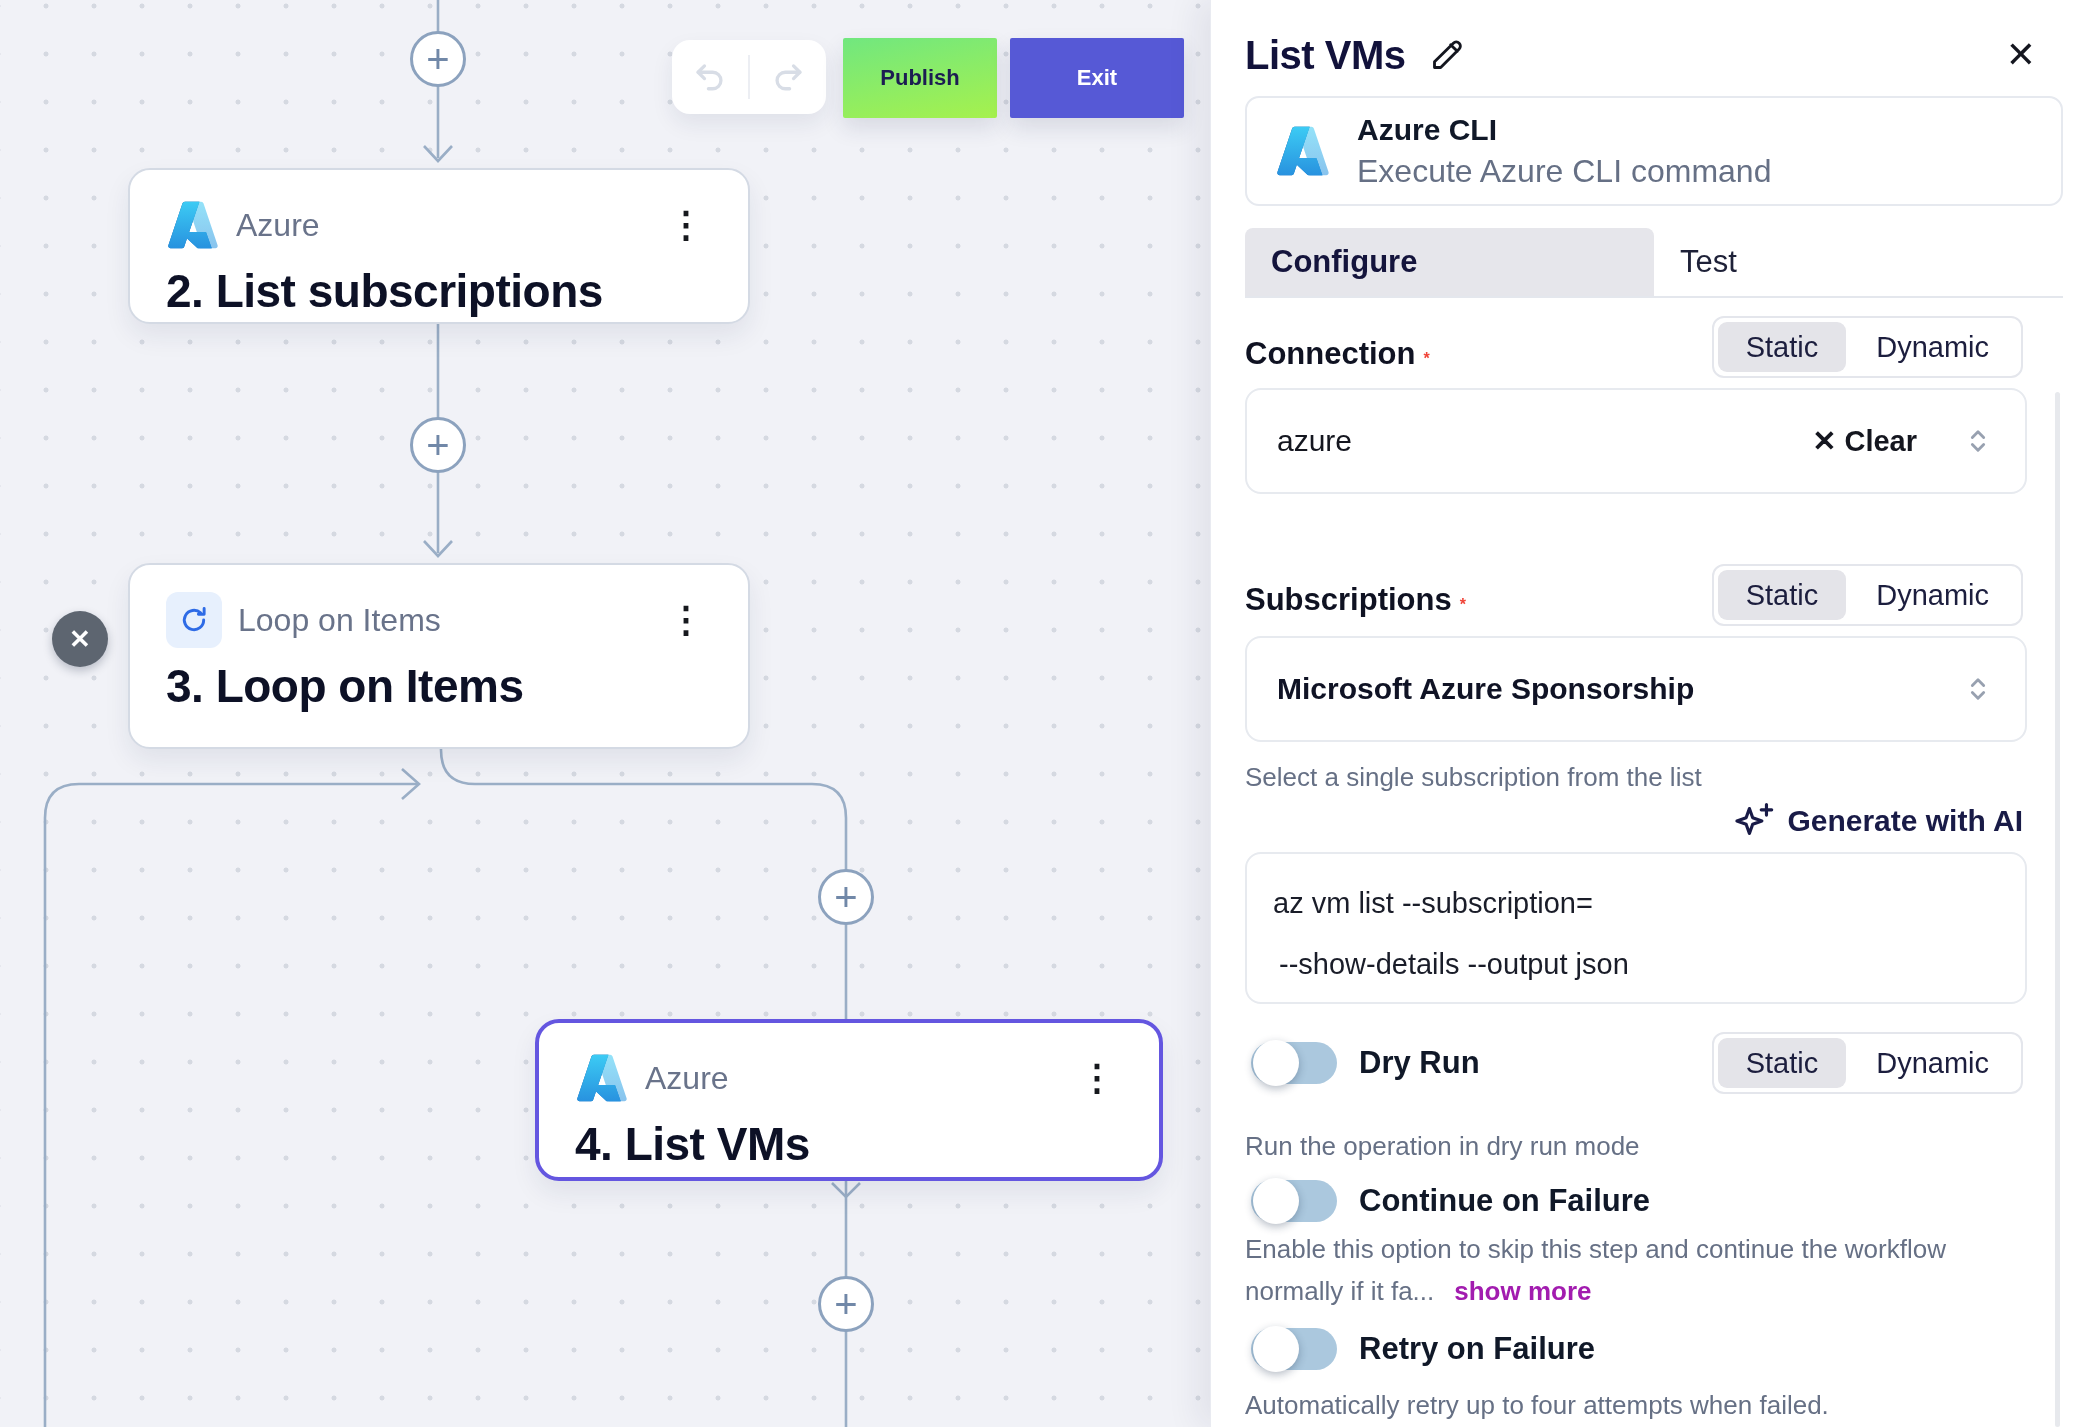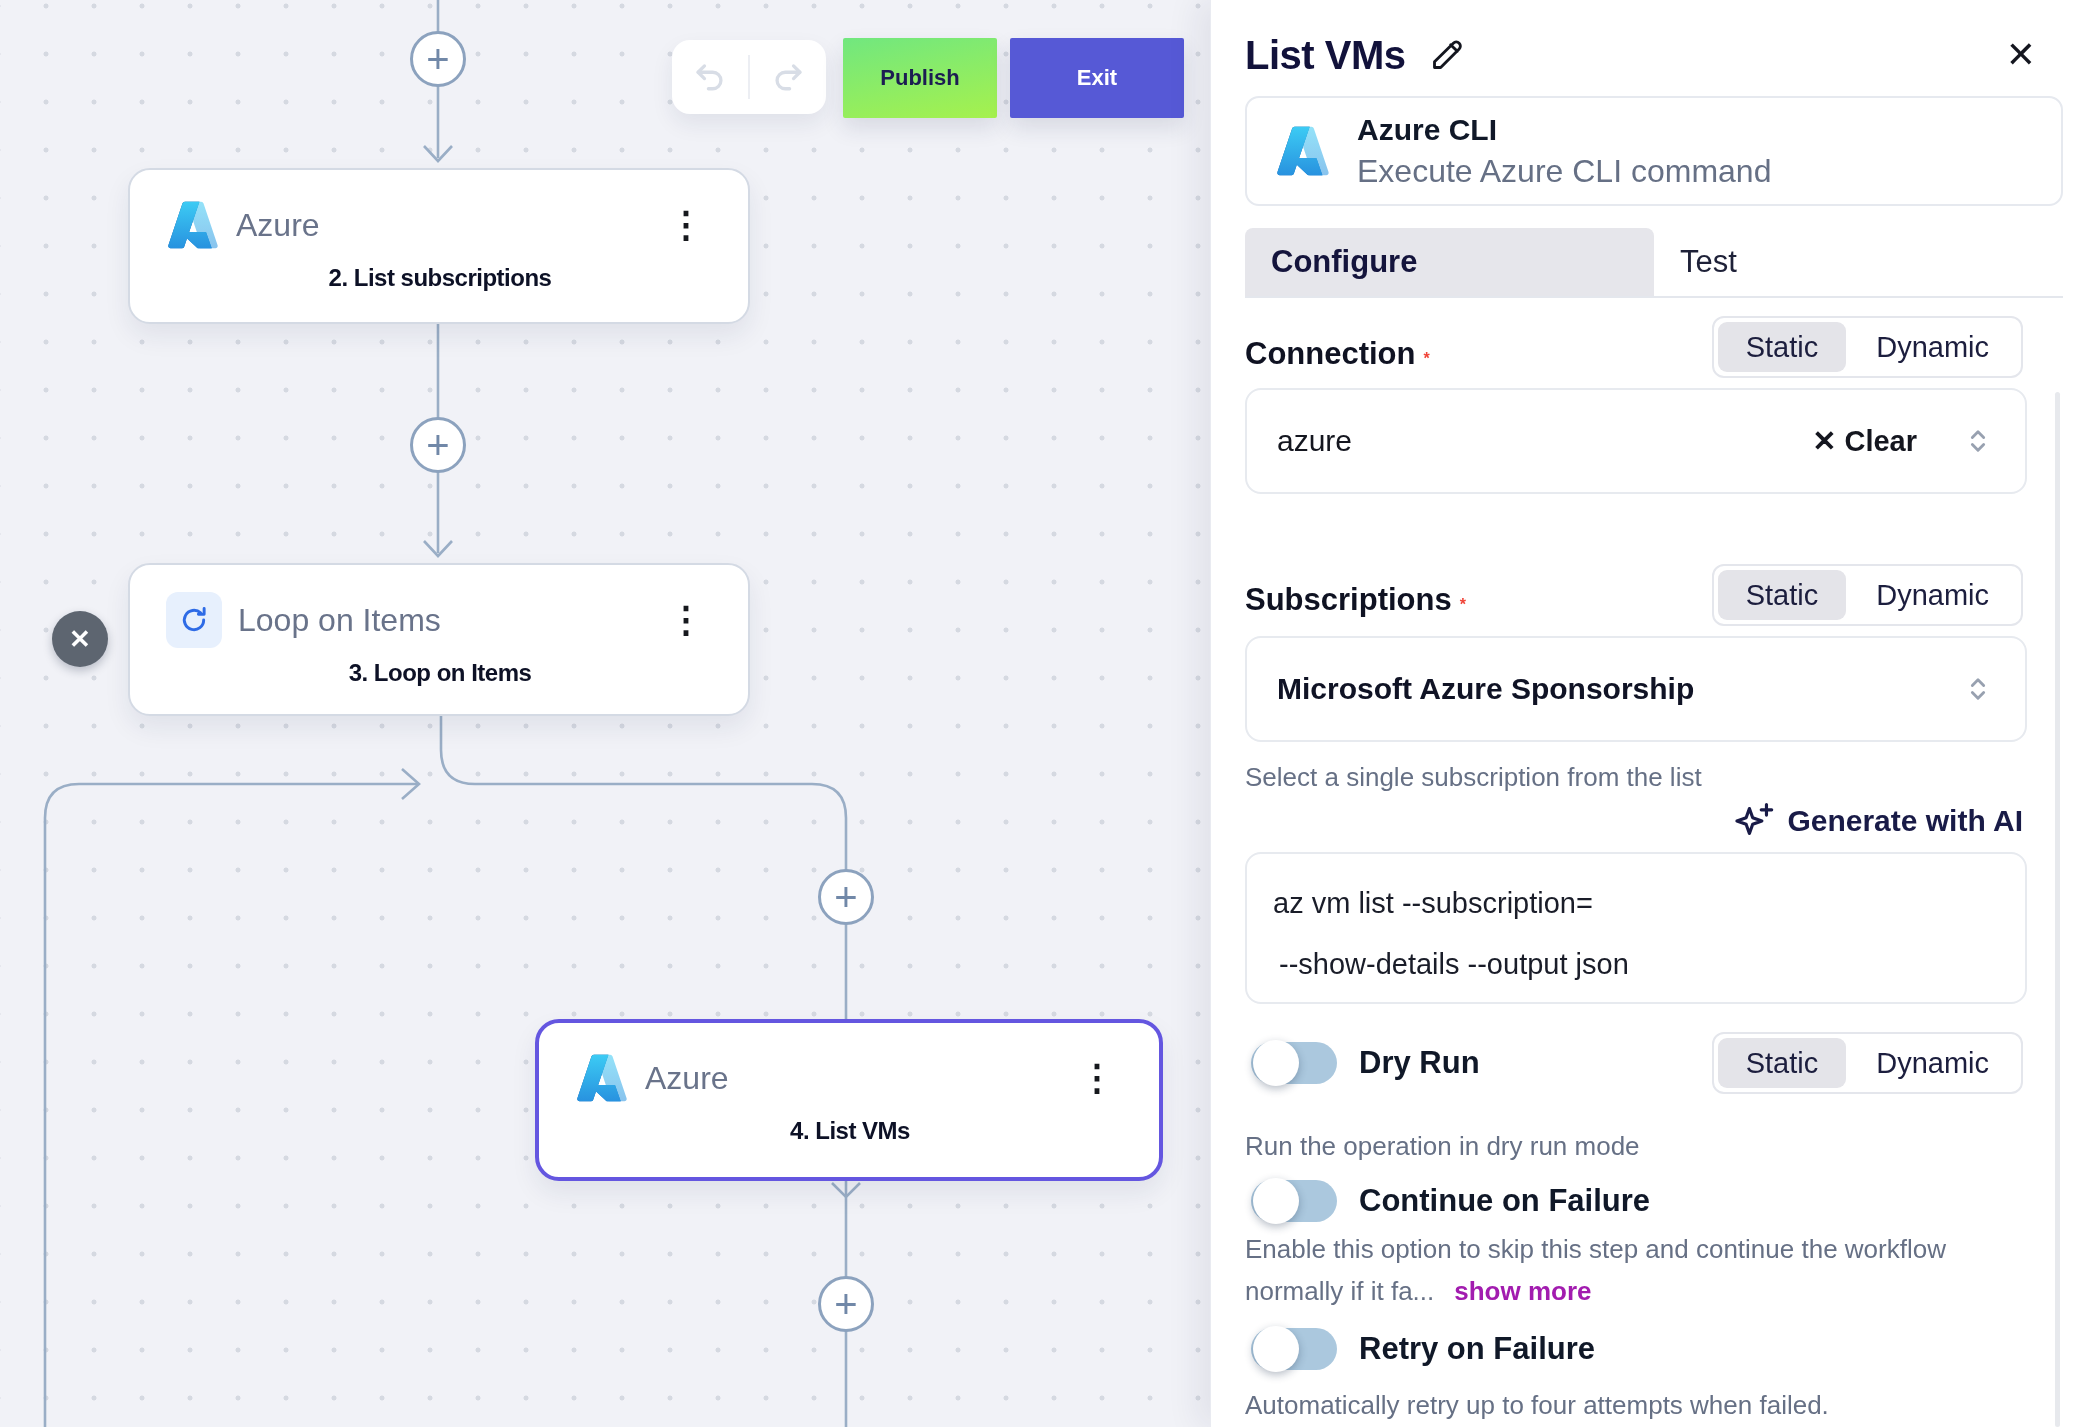--- a/index.html
+++ b/index.html
@@ -25,21 +25,21 @@
   }
   .node {
     position:absolute; width:622px; background:#fff;
     border:2px solid #D4DAE4; border-radius:22px;
     box-shadow:0 12px 26px rgba(25,40,80,.08);
     padding:26px 34px 24px 36px;
   }
   .node.selected { border:4px solid #6456E0; border-radius:24px; }
   .node-head { display:flex; align-items:center; gap:16px; height:58px; }
   .app-label { font-size:32px; color:#69738A; }
-  .node-title { font-size:24px; font-weight:700; color:#0D1126; margin-top:10px; letter-spacing:-0.5px;text-align:center; }
+  .node-title { font-size:46px; font-weight:700; color:#0D1126; margin-top:10px; letter-spacing:-0.5px; }
   .kebab {
     margin-left:auto; font-size:36px; font-weight:700; color:#16181D;
     line-height:1; cursor:pointer; padding:4px 10px; letter-spacing:0;
   }
   .azure-ic { width:54px; height:54px; }
   .loop-ic-box {
     width:56px; height:56px; border-radius:12px; background:#E7F0FD;
     display:flex; align-items:center; justify-content:center; color:#2E6BE6;
   }
   .loop-ic-box svg { width:32px; height:32px; }
@@ -227,21 +227,21 @@
       <div class="node-head">
         <svg class="azure-ic">
             <use href="#az"></use>
           </svg>
         <span class="app-label">Azure</span>
         <span class="kebab">⋮</span>
       </div>
       <div class="node-title">2. List subscriptions</div>
     </div>
 
-    <div class="node" style="left:128px; top:563px; height:153px;">
+    <div class="node" style="left:128px; top:563px; height:186px;">
       <div class="node-head">
         <span class="loop-ic-box">
             <svg>
               <use href="#ic-loop"></use>
             </svg>
           </span>
         <span class="app-label">Loop on Items</span>
         <span class="kebab">⋮</span>
       </div>
       <div class="node-title">3. Loop on Items</div>

